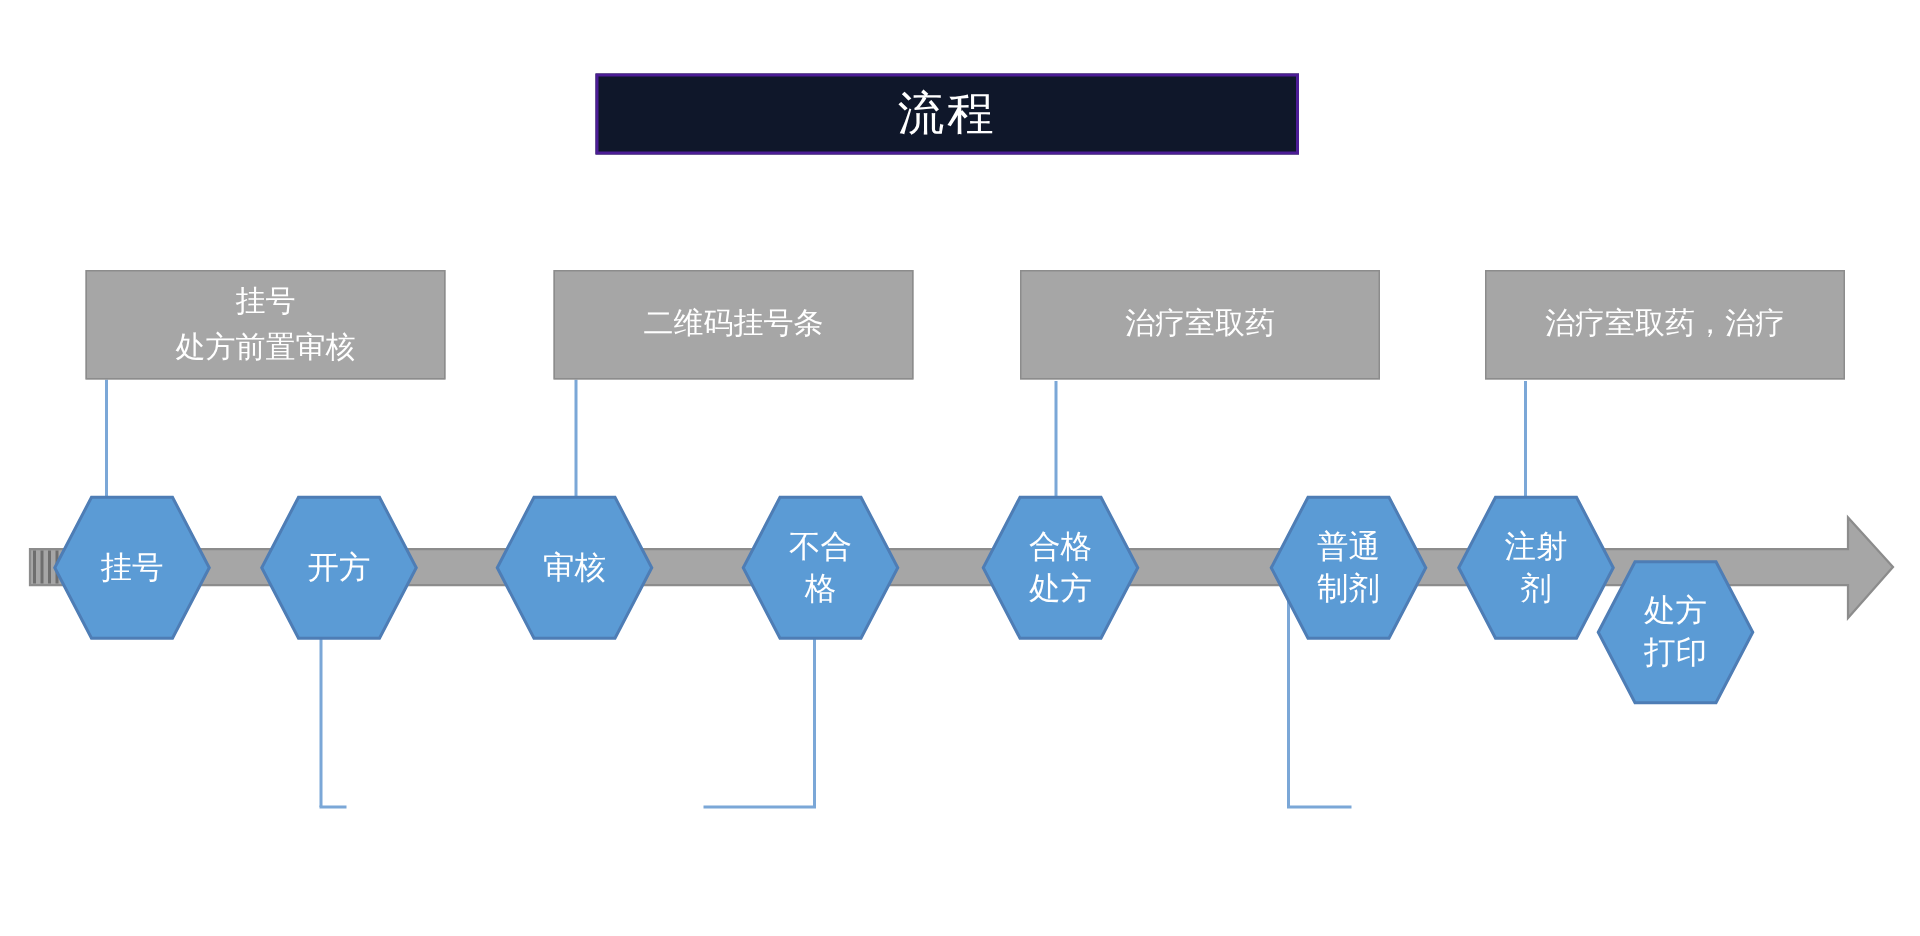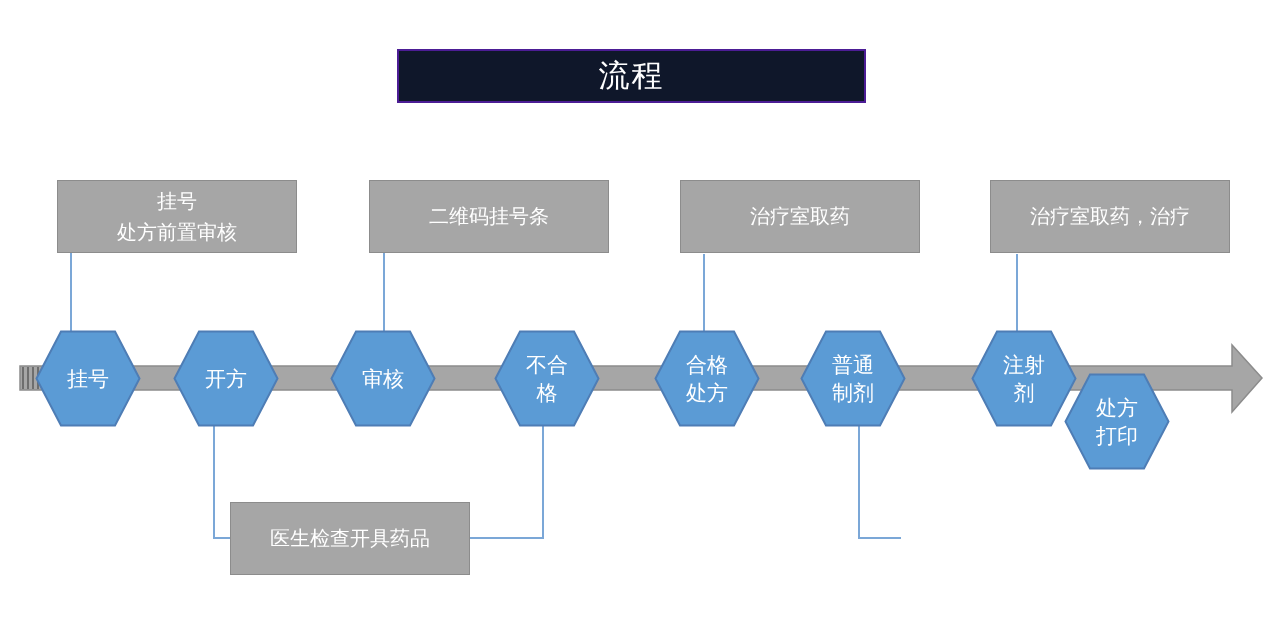--- a/index.html
+++ b/index.html
@@ -91,21 +91,21 @@
     line-height: 1.32;
     text-align: center;
     z-index: 1;
   }
   .hex-label span { display: inline-block; max-width: 48px; word-break: break-all; }
   .hx-1 { left: 35px; }
   .hx-2 { left: 173px; }
   .hx-3 { left: 330px; }
   .hx-4 { left: 494px; }
   .hx-5 { left: 654px; }
-  .hx-6 { left: 800px; }
+  .hx-6 { left: 846px; }
   .hx-7 { left: 971px; }
   .hx-8 { left: 1064px; margin-top: 43px; }
 </style>
 </head>
 <body>
 
 <div class="canvas">
 
   <div class="title-banner">
     <span>流程</span>
@@ -205,17 +205,14 @@
   </div>
   <div class="hex hx-8">
     <svg width="106" height="97" viewBox="0 0 106 97">
         <polygon points="26,1.5 80,1.5 104.5,48.5 80,95.5 26,95.5 1.5,48.5" fill="#5b9bd5" stroke="#4e7db5" stroke-width="2"></polygon>
       </svg>
     <div class="hex-label">
         <span>处方打印</span>
       </div>
   </div>
 
-  <div class="callout co-bottom co-5">
-    <div>医生检查开具药品</div>
-  </div>
 
 </div>
 
 </body></html>

